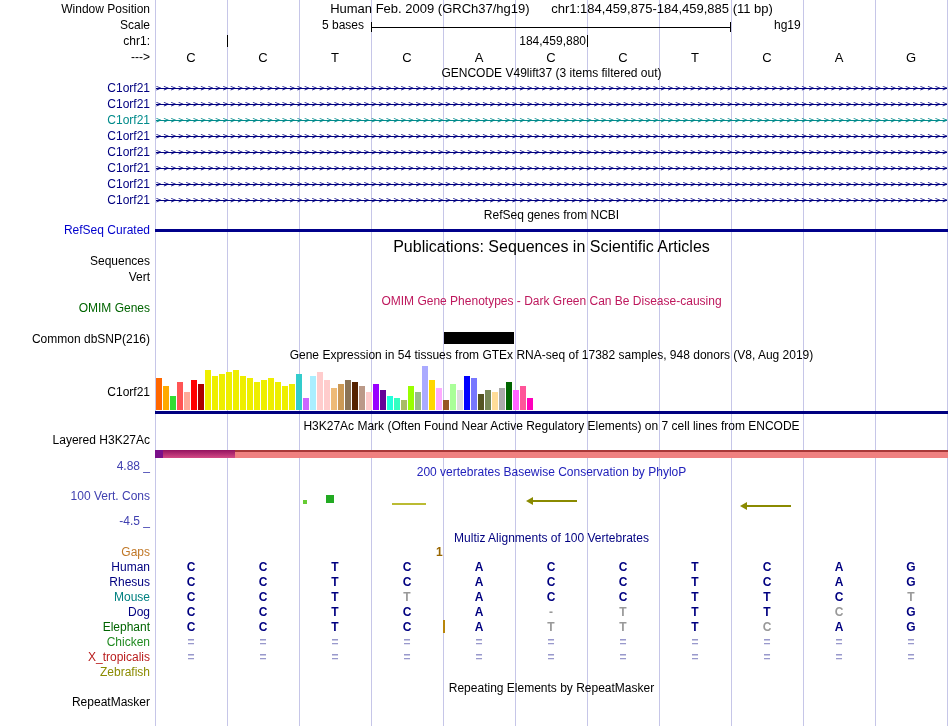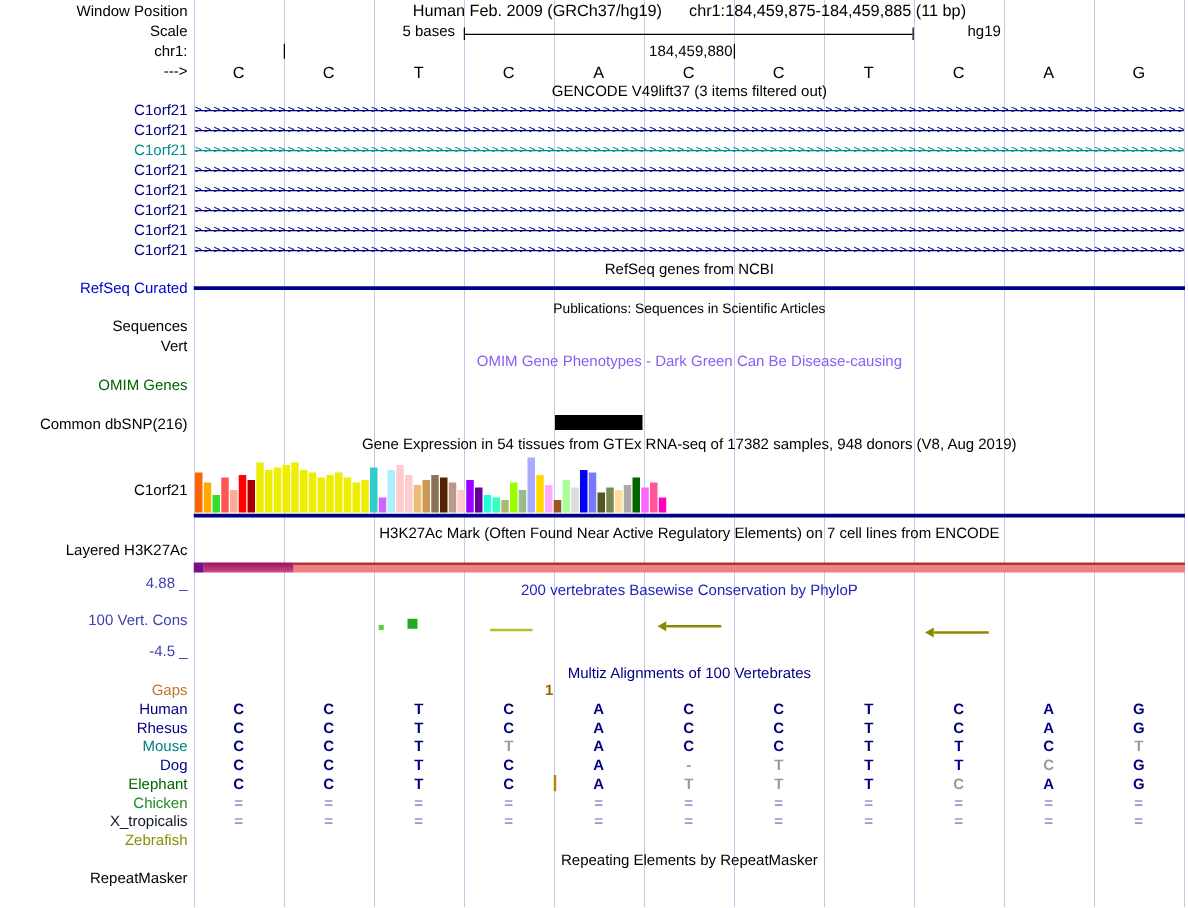--- a/index.html
+++ b/index.html
@@ -4,21 +4,21 @@
 <style>
   *{margin:0;padding:0;box-sizing:border-box}
   html,body{background:#fff}
   #browser{position:relative;width:950px;height:726px;background:#fff;overflow:hidden;
            font-family:"Liberation Sans",sans-serif;font-size:12px;color:#000}
   .grid{position:absolute;left:155px;top:0;width:793px;height:726px;
         background:repeating-linear-gradient(90deg,#c6c6e8 0 1px,transparent 1px 72px)}
   .lbl{position:absolute;right:800px;white-space:nowrap;line-height:14px;text-align:right}
   .abs{position:absolute;white-space:nowrap;line-height:14px}
   .title{position:absolute;left:155px;width:793px;text-align:center;line-height:14px;white-space:nowrap}
-  .small{font-size:11px}
+  .small{font-size:16px}
   .tick{position:absolute;top:35px;width:1px;height:12px;background:#000}
   .scalebar{position:absolute;left:371px;top:22px;width:360px;height:10px;
             border-left:1px solid #000;border-right:1px solid #000;
             background:linear-gradient(#000,#000) center/100% 1px no-repeat}
   .cells{position:absolute;left:155px;width:793px;display:flex}
   .cells .cell{width:72px;text-align:center;font-size:13px;line-height:15px;flex:0 0 72px}
   .aln .cell{font-weight:bold;font-size:12px}
   .arrows{position:absolute;left:156px;width:791px;height:15px;overflow:hidden;white-space:nowrap;
           font-family:"DejaVu Sans Mono",monospace;font-size:9px;line-height:15px;letter-spacing:2px;
           background:linear-gradient(currentColor,currentColor) 0 7px/100% 1px no-repeat}
@@ -92,21 +92,21 @@
   <div class="arrows" style="top: 193px; color: rgb(0, 0, 128);">&gt;&gt;&gt;&gt;&gt;&gt;&gt;&gt;&gt;&gt;&gt;&gt;&gt;&gt;&gt;&gt;&gt;&gt;&gt;&gt;&gt;&gt;&gt;&gt;&gt;&gt;&gt;&gt;&gt;&gt;&gt;&gt;&gt;&gt;&gt;&gt;&gt;&gt;&gt;&gt;&gt;&gt;&gt;&gt;&gt;&gt;&gt;&gt;&gt;&gt;&gt;&gt;&gt;&gt;&gt;&gt;&gt;&gt;&gt;&gt;&gt;&gt;&gt;&gt;&gt;&gt;&gt;&gt;&gt;&gt;&gt;&gt;&gt;&gt;&gt;&gt;&gt;&gt;&gt;&gt;&gt;&gt;&gt;&gt;&gt;&gt;&gt;&gt;&gt;&gt;&gt;&gt;&gt;&gt;&gt;&gt;&gt;&gt;&gt;&gt;&gt;&gt;&gt;&gt;&gt;&gt;&gt;&gt;&gt;&gt;&gt;&gt;&gt;&gt;&gt;&gt;&gt;&gt;&gt;&gt;</div>
 
   <div class="title" style="top:208px">RefSeq genes from NCBI</div>
   <div class="lbl" style="top:223px;color:#0000cc">RefSeq Curated</div>
   <div class="hline refseq-line"></div>
 
   <div class="title small" style="top:240px">Publications: Sequences in Scientific Articles</div>
   <div class="lbl" style="top:254px">Sequences</div>
   <div class="lbl" style="top:270px">Vert</div>
 
-  <div class="title" style="top:282px;color:#8b5cf6">OMIM Gene Phenotypes - Dark Green Can Be Disease-causing</div>
+  <div class="title" style="top:294px;color:#be185d">OMIM Gene Phenotypes - Dark Green Can Be Disease-causing</div>
   <div class="lbl" style="top:301px;color:#006400">OMIM Genes</div>
 
   <div class="lbl" style="top:332px">Common dbSNP(216)</div>
   <div class="snp-box"></div>
 
   <div class="title" style="top:348px">Gene Expression in 54 tissues from GTEx RNA-seq of 17382 samples, 948 donors (V8, Aug 2019)</div>
   <div class="lbl" style="top:385px">C1orf21</div>
   <div class="gtex-bars">
       <div class="gtex-bar" style="height: 32px; background: rgb(255, 102, 0);"></div>
       <div class="gtex-bar" style="height: 24px; background: rgb(255, 170, 0);"></div>
@@ -267,21 +267,21 @@
       <span class="cell" style="color: rgb(153, 153, 204);">=</span>
       <span class="cell" style="color: rgb(153, 153, 204);">=</span>
       <span class="cell" style="color: rgb(153, 153, 204);">=</span>
       <span class="cell" style="color: rgb(153, 153, 204);">=</span>
       <span class="cell" style="color: rgb(153, 153, 204);">=</span>
       <span class="cell" style="color: rgb(153, 153, 204);">=</span>
       <span class="cell" style="color: rgb(153, 153, 204);">=</span>
       <span class="cell" style="color: rgb(153, 153, 204);">=</span>
       <span class="cell" style="color: rgb(153, 153, 204);">=</span>
     </div>
-  <div class="lbl" style="top: 650px; color: #0f172a;">X_tropicalis</div>
+  <div class="lbl" style="top: 650px; color: #b91c1c;">X_tropicalis</div>
   <div class="cells aln" style="top:650px">
       <span class="cell" style="color: rgb(153, 153, 204);">=</span>
       <span class="cell" style="color: rgb(153, 153, 204);">=</span>
       <span class="cell" style="color: rgb(153, 153, 204);">=</span>
       <span class="cell" style="color: rgb(153, 153, 204);">=</span>
       <span class="cell" style="color: rgb(153, 153, 204);">=</span>
       <span class="cell" style="color: rgb(153, 153, 204);">=</span>
       <span class="cell" style="color: rgb(153, 153, 204);">=</span>
       <span class="cell" style="color: rgb(153, 153, 204);">=</span>
       <span class="cell" style="color: rgb(153, 153, 204);">=</span>

